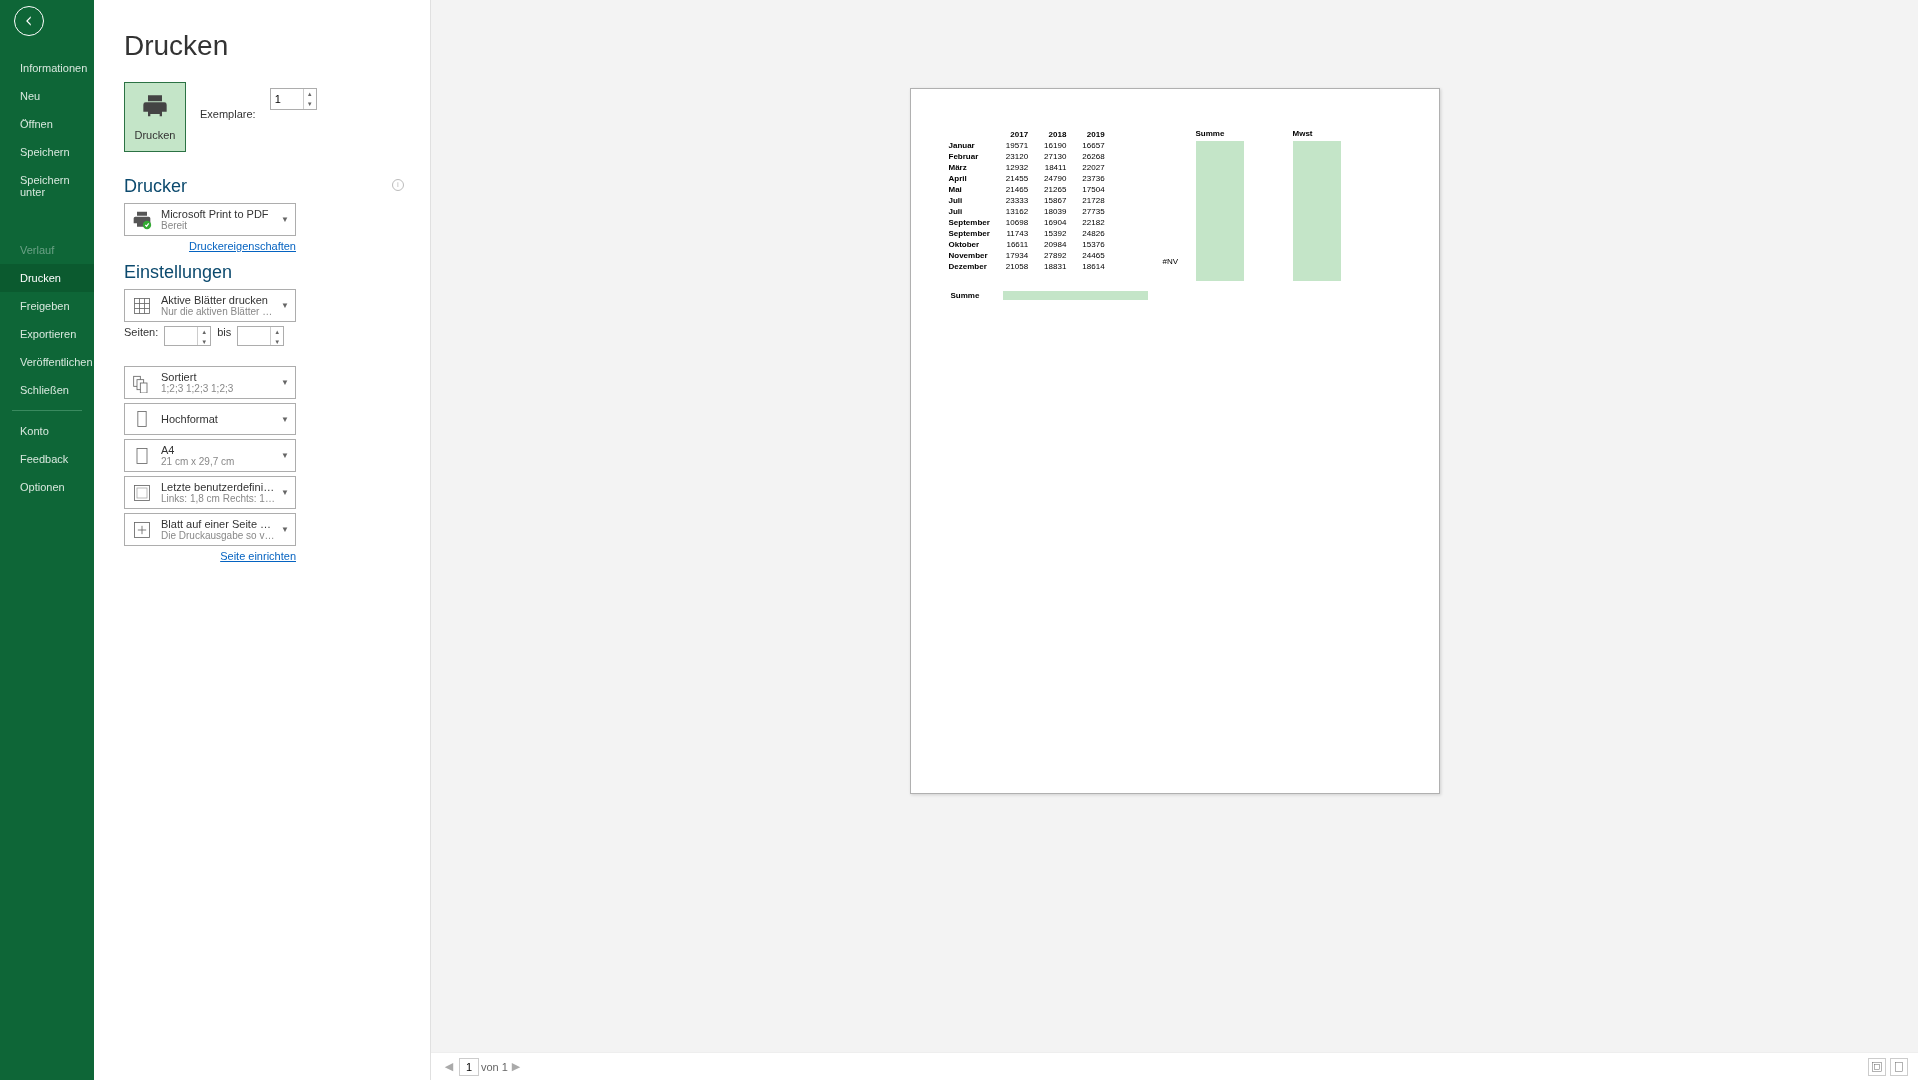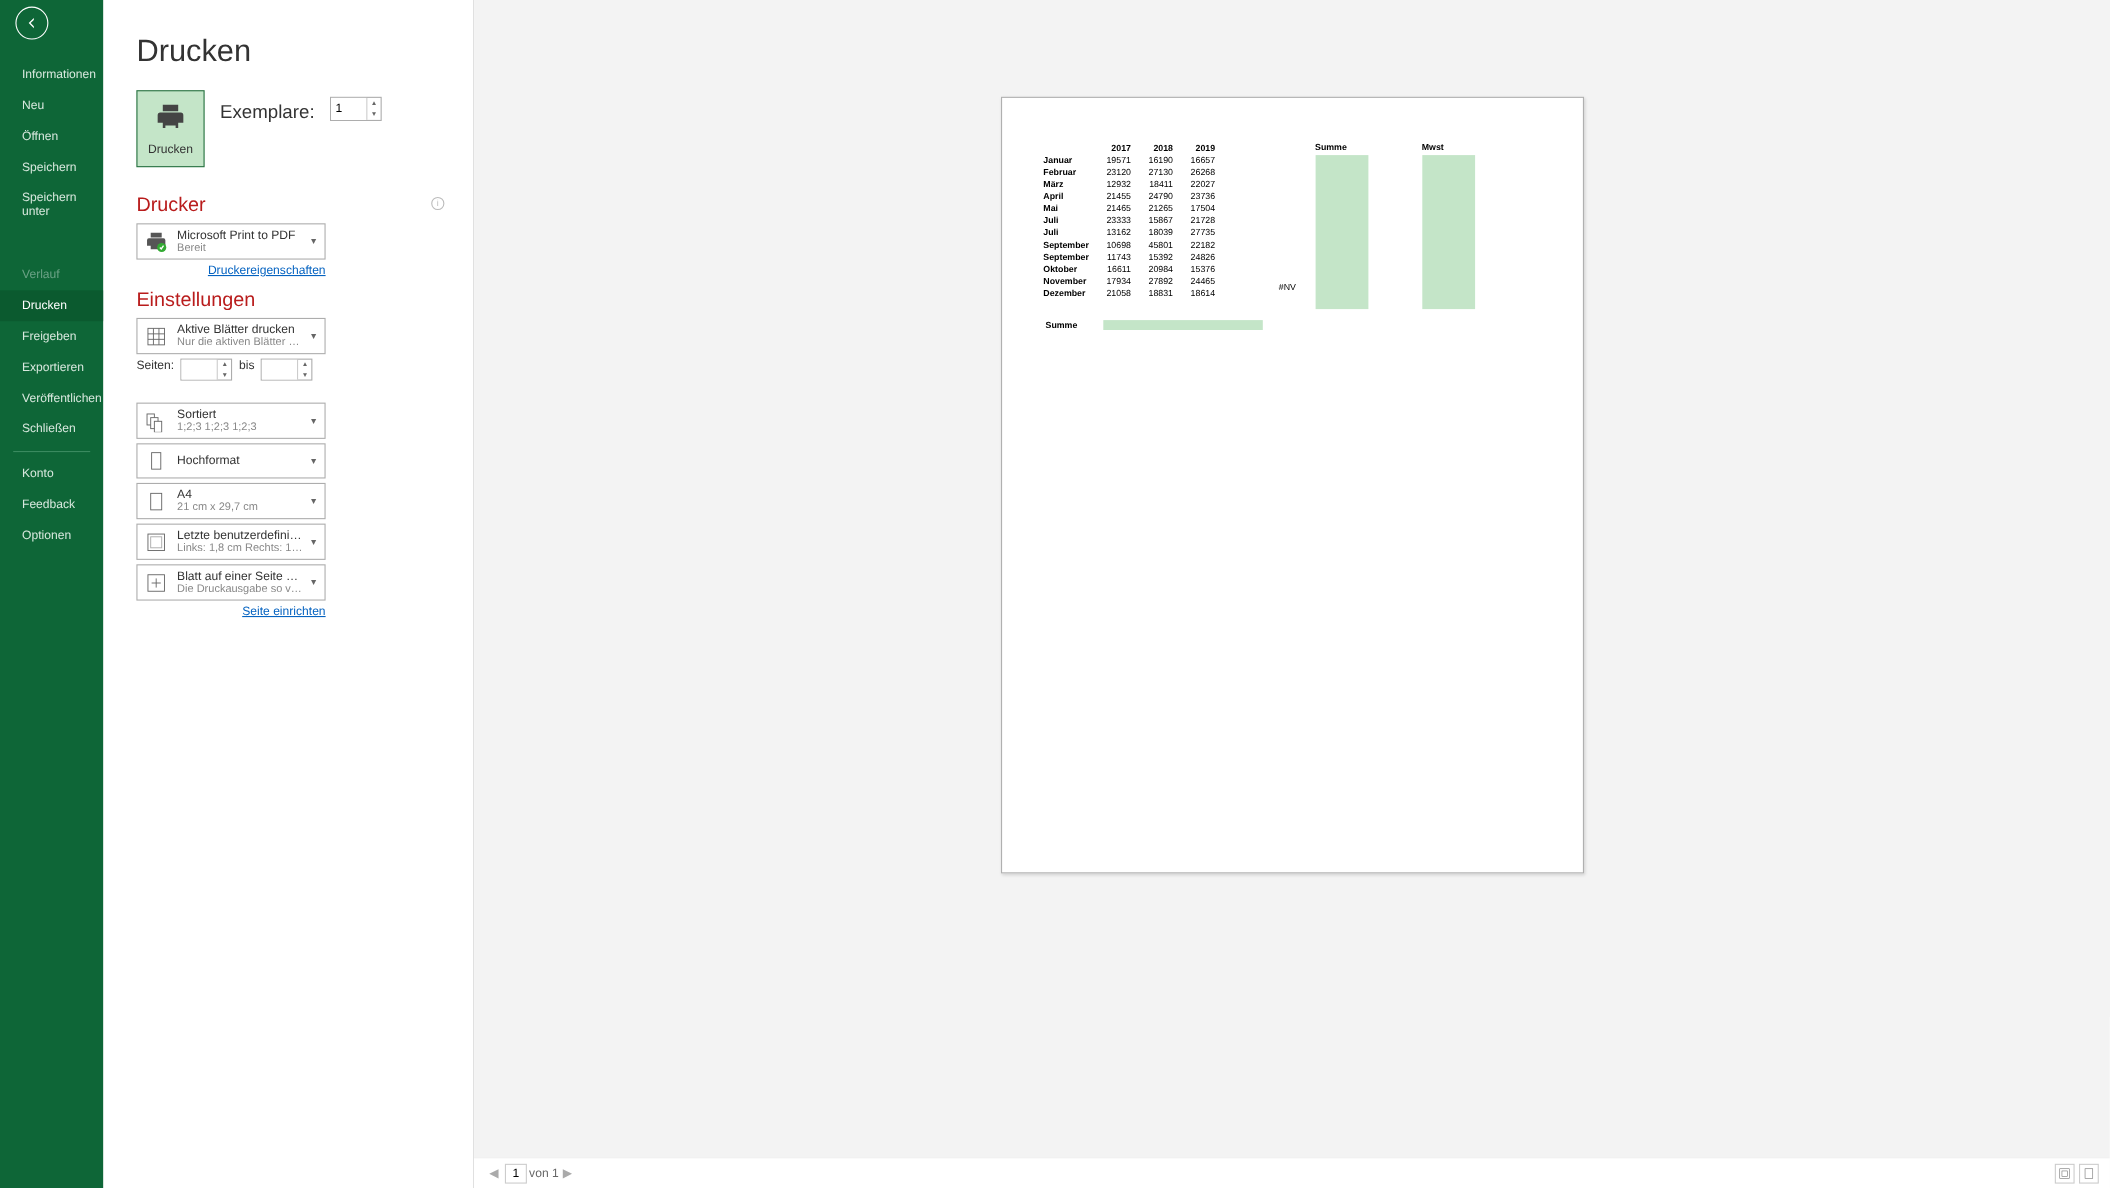--- a/index.html
+++ b/index.html
@@ -17,27 +17,27 @@
 
 
 .main { position: absolute; left: 94px; top: 0; right: 0; bottom: 0; background: #fff; }
 .settings-col { position: absolute; left: 30px; top: 30px; width: 280px; }
 .page-title { font-size: 28px; font-weight: 300; color: #333; margin-bottom: 20px; }
 
 .print-row { display: flex; align-items: flex-start; gap: 14px; margin-bottom: 14px; }
 .print-btn { width: 62px; height: 70px; border: 1px solid #2b7244; background: #c4e5c8; display: flex; flex-direction: column; align-items: center; justify-content: center; cursor: pointer; }
 .print-btn svg { width: 28px; height: 28px; fill: #444; }
 .print-btn-label { font-size: 11px; color: #333; margin-top: 4px; }
-.copies-label { font-size: 17px; color: #333; margin-top: 10px; }
+.copies-label { font-size: 11px; color: #333; margin-top: 26px; }
 .spinner { display: inline-flex; border: 1px solid #adadad; height: 22px; margin-top: 6px; background: #fff; }
 .spinner input { width: 32px; border: none; padding: 0 4px; font-size: 11px; outline: none; }
 .spin-btns { display: flex; flex-direction: column; border-left: 1px solid #ccc; }
 .spin-btns div { width: 12px; height: 10px; font-size: 6px; text-align: center; line-height: 10px; cursor: pointer; color: #666; }
 
-.section-h { font-size: 18px; font-weight: 300; color: #b91c1c; margin: 10px 0 6px; }
+.section-h { font-size: 18px; font-weight: 300; color: #0c4a6e; margin: 10px 0 6px; }
 .section-row { display: flex; align-items: center; justify-content: space-between; }
 .info-icon { width: 12px; height: 12px; border: 1px solid #bbb; border-radius: 50%; color: #bbb; font-size: 8px; text-align: center; line-height: 10px; }
 
 .dropdown { width: 172px; border: 1px solid #adadad; background: #fff; display: flex; align-items: center; padding: 4px 6px; cursor: pointer; position: relative; margin-bottom: 4px; }
 .dd-icon { width: 22px; height: 22px; display: flex; align-items: center; justify-content: center; margin-right: 8px; flex-shrink: 0; }
 .dd-icon svg { width: 20px; height: 20px; }
 .dd-text { flex: 1; overflow: hidden; }
 .dd-title { font-size: 11px; color: #333; white-space: nowrap; overflow: hidden; text-overflow: ellipsis; }
 .dd-sub { font-size: 10px; color: #888; white-space: nowrap; overflow: hidden; text-overflow: ellipsis; }
 .dd-caret { font-size: 8px; color: #666; margin-left: 4px; }
@@ -300,21 +300,21 @@
             </tr>
             <tr>
               <td>Juli</td>
               <td>13162</td>
               <td>18039</td>
               <td>27735</td>
             </tr>
             <tr>
               <td>September</td>
               <td>10698</td>
-              <td>45801</td>
+              <td>16904</td>
               <td>22182</td>
             </tr>
             <tr>
               <td>September</td>
               <td>11743</td>
               <td>15392</td>
               <td>24826</td>
             </tr>
             <tr>
               <td>Oktober</td>

